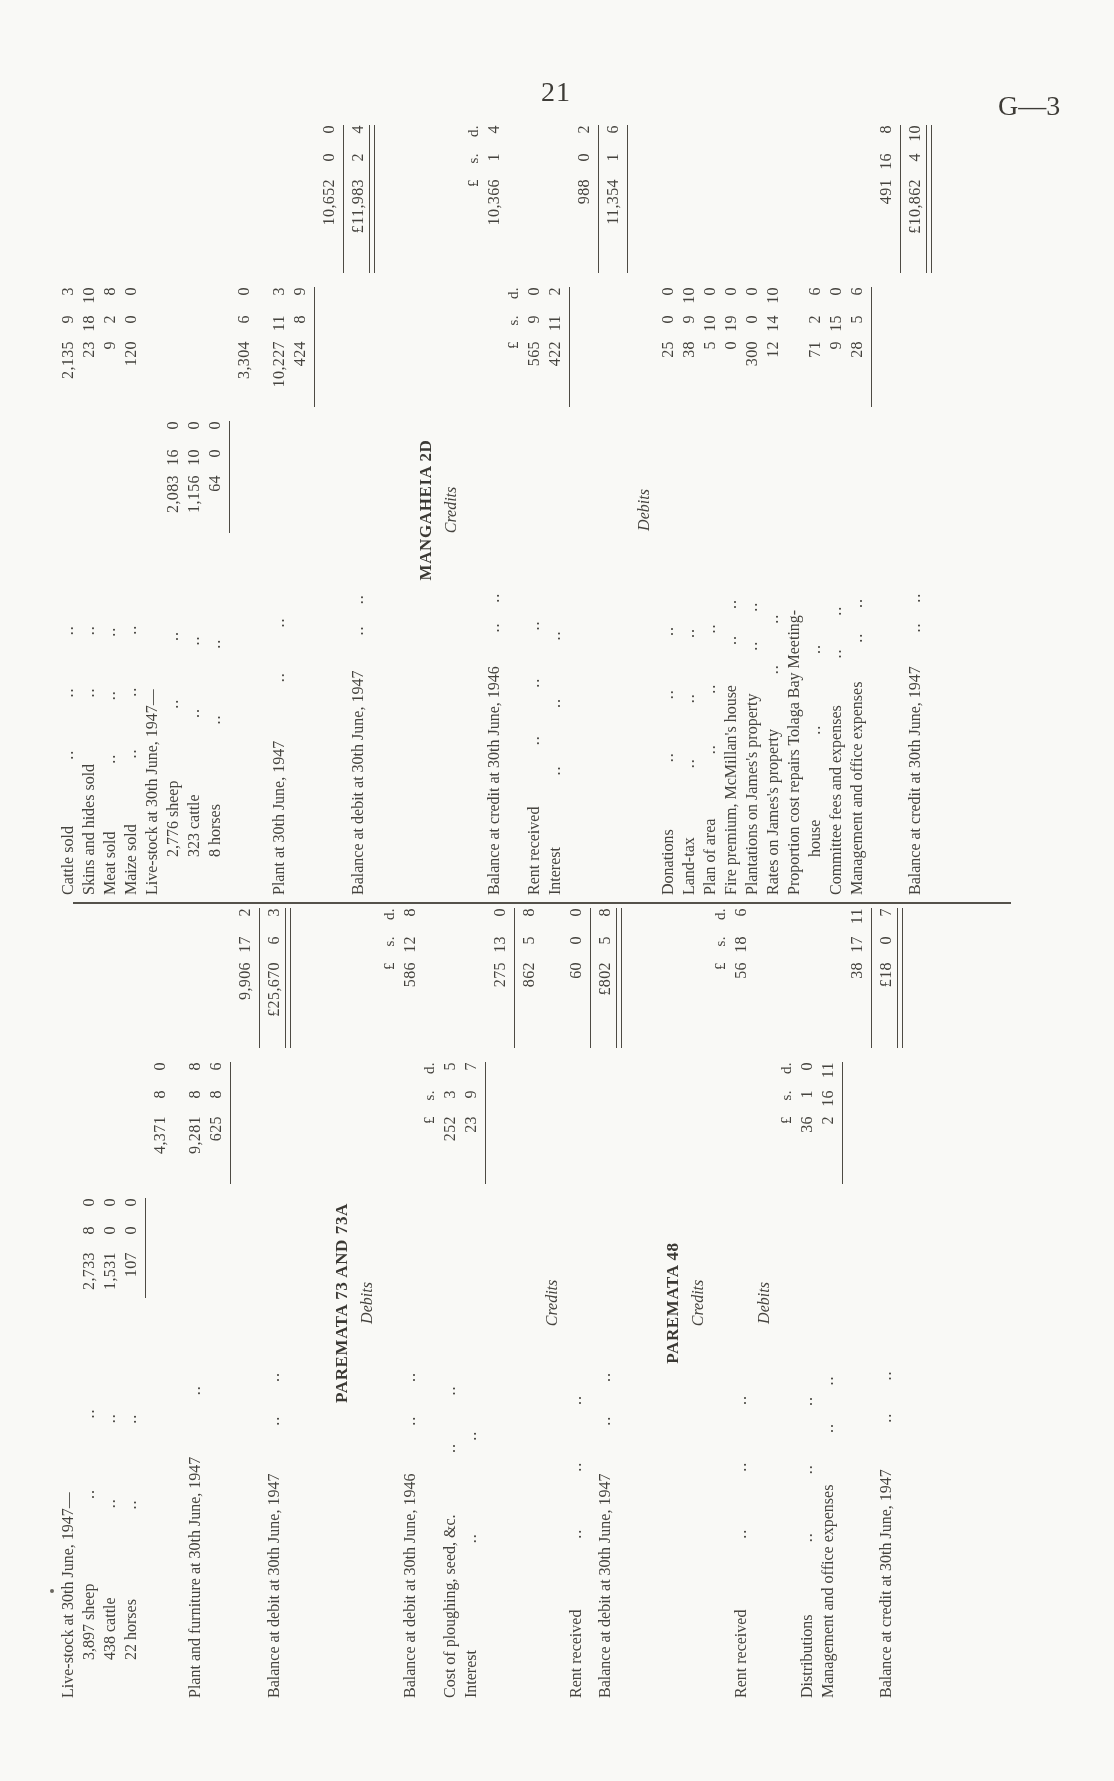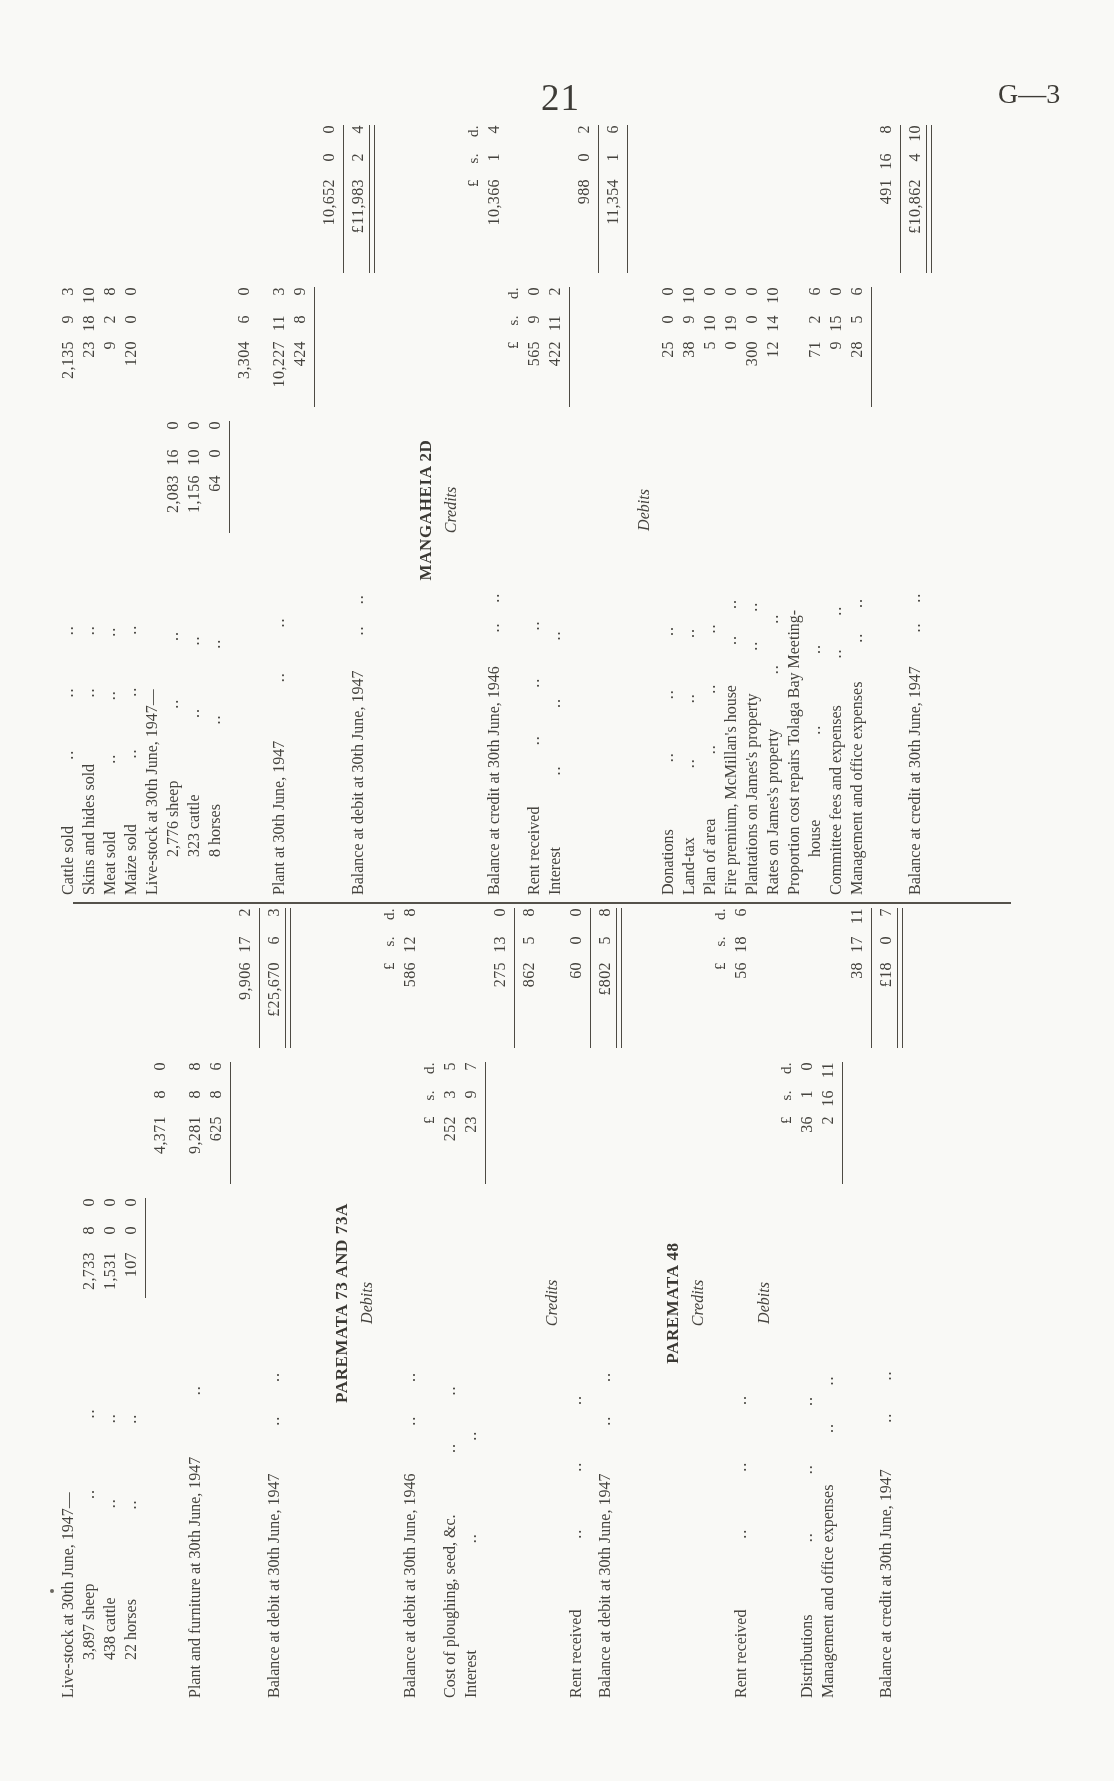--- a/index.html
+++ b/index.html
@@ -1,19 +1,19 @@
 <!DOCTYPE html>
 <html><head>
 <meta charset="utf-8">
 <style>
   html,body{margin:0;padding:0;background:#eceae5;overflow:hidden;}
   .page{position:relative;width:1114px;height:1781px;background:#f9f9f6;overflow:hidden;
         font-family:"Liberation Serif","DejaVu Serif",serif;color:#45433e;}
-  .page-number{position:absolute;left:541px;top:76px;font-size:37px;letter-spacing:1px;color:#3e3c37;}
-  .report-code{position:absolute;left:998px;top:78px;font-size:28px;color:#3e3c37;}
+  .page-number{position:absolute;left:541px;top:76px;font-size:28px;letter-spacing:1px;color:#3e3c37;}
+  .report-code{position:absolute;left:998px;top:90px;font-size:28px;color:#3e3c37;}
   .speck{position:absolute;left:50px;top:1589px;width:4px;height:4px;border-radius:50%;background:#6a675f;}
   
   .sheet{position:absolute;left:57px;top:1700px;width:1615px;height:1000px;
          transform:rotate(-90deg);transform-origin:0 0;}
   .half{position:absolute;top:0;}
   .half-left{left:0;width:790px;padding-left:2px;}
   .half-right{left:805px;width:770px;}
   .divider{position:absolute;left:796px;top:16px;width:2px;height:938px;background:#55524b;}
   .block{margin:0;}
   .heading{font-weight:bold;font-size:17px;text-align:center;letter-spacing:.6px;

